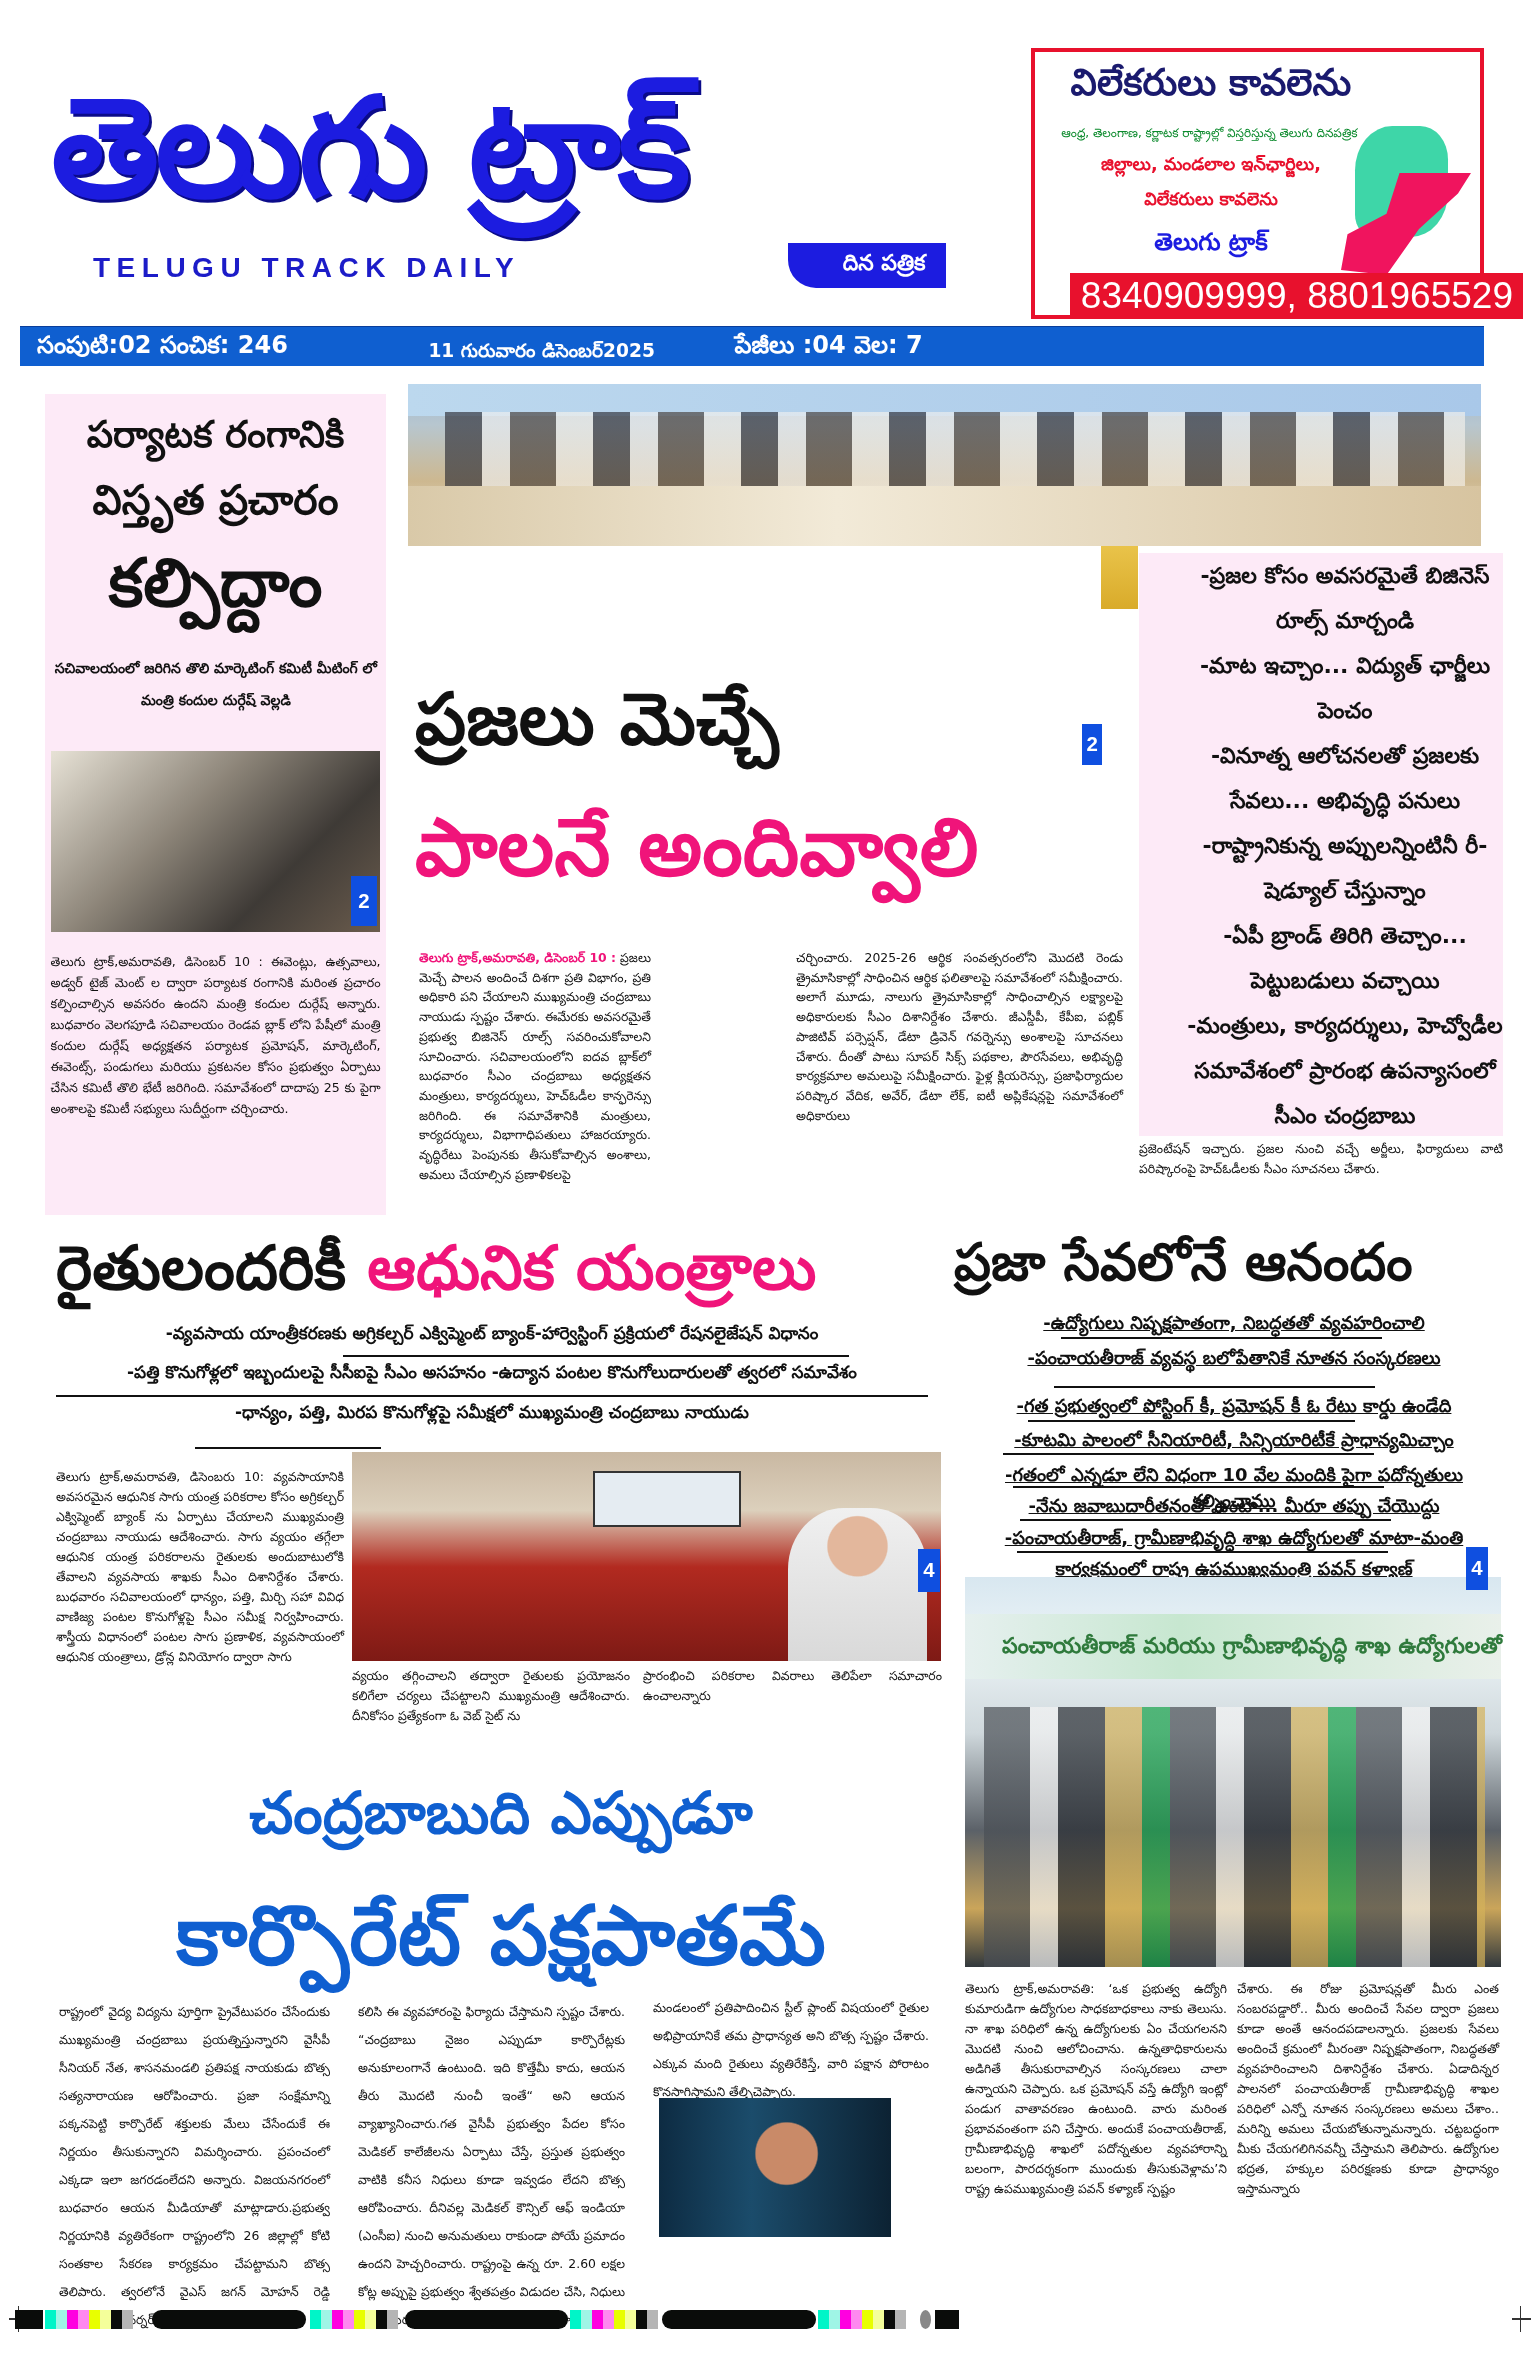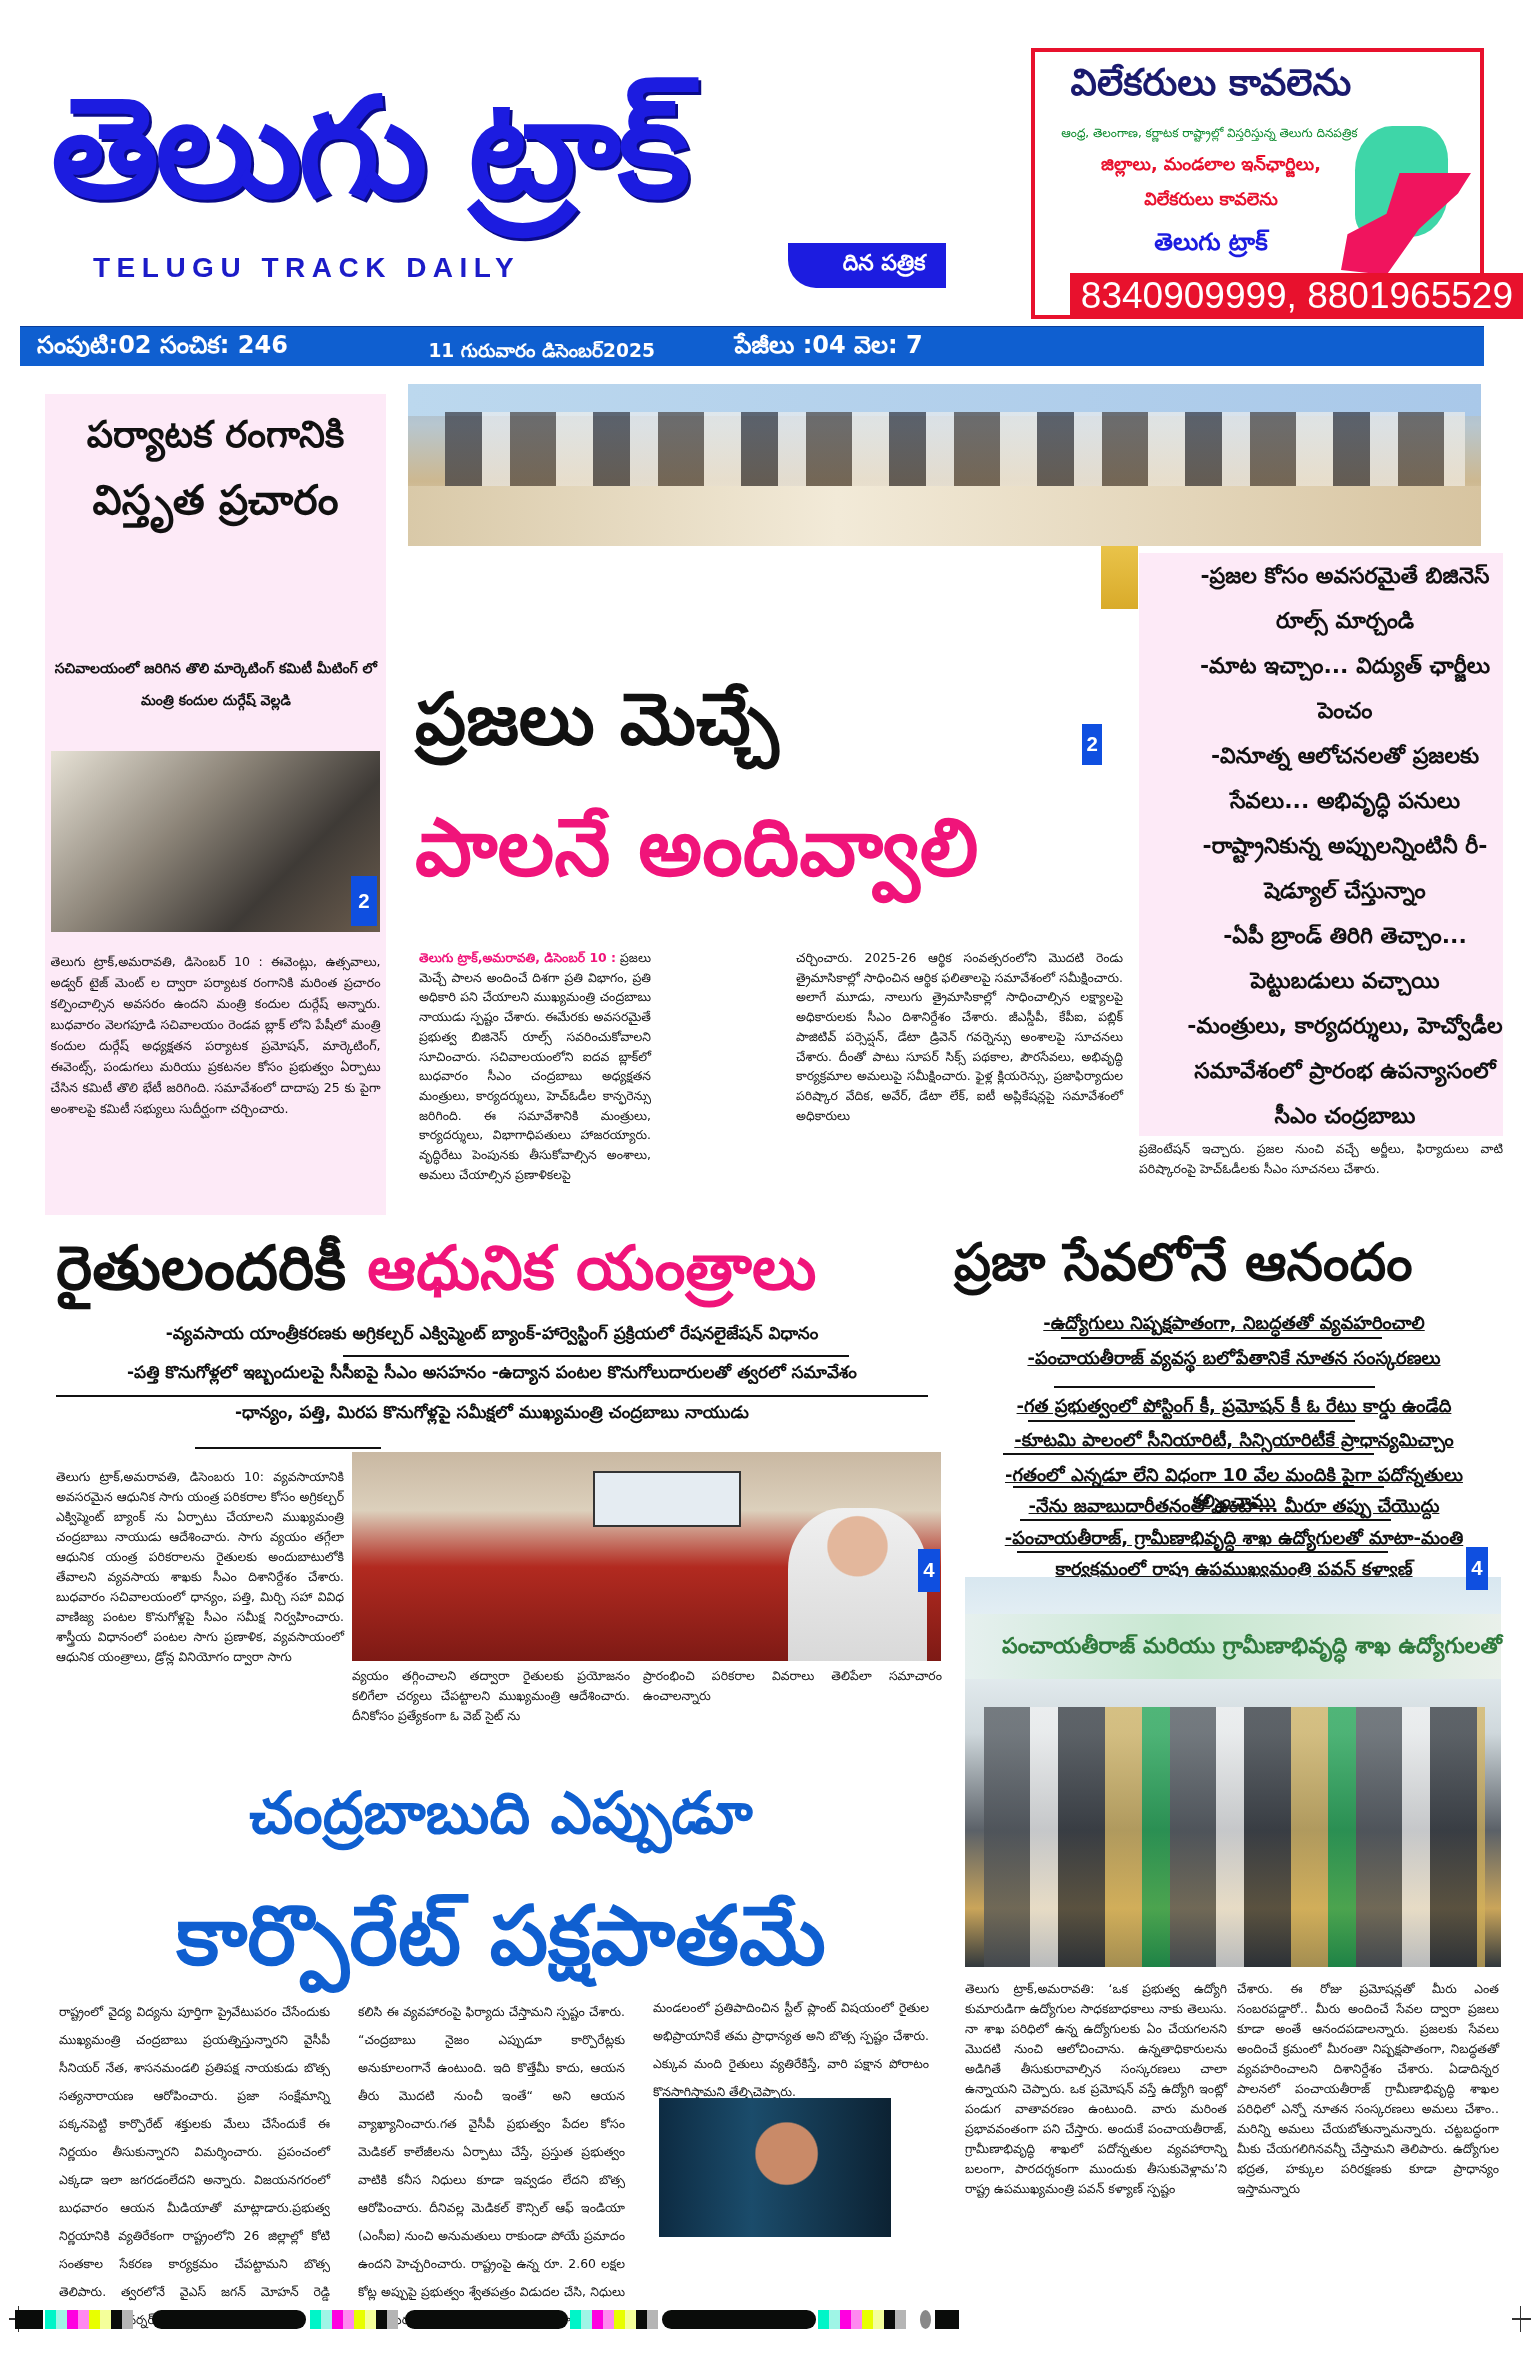--- a/index.html
+++ b/index.html
@@ -113,20 +113,21 @@
 
 <div class="abs infobar">
   <div class="abs ib-a">సంపుటి:02 సంచిక: 246</div>
   <div class="abs ib-b">11 గురువారం డిసెంబర్2025</div>
   <div class="abs ib-c">పేజీలు :04 వెల: 7</div>
 </div>
 
 <div class="abs tour-box pink">
   <div class="abs tour-h1">పర్యాటక రంగానికి</div>
   <div class="abs tour-h2">విస్తృత ప్రచారం</div>
+  <div class="abs tour-h3">కల్పిద్దాం</div>
   <div class="abs tour-sub">సచివాలయంలో జరిగిన తొలి మార్కెటింగ్ కమిటీ మీటింగ్ లో మంత్రి కందుల దుర్గేష్ వెల్లడి</div>
   <div class="abs tour-photo"></div>
   <div class="abs badge" style="left:306px;top:482px;width:26px;height:50px;line-height:50px;">2</div>
   <div class="abs tour-text">తెలుగు ట్రాక్,అమరావతి, డిసెంబర్ 10 : ఈవెంట్లు, ఉత్సవాలు, అడ్వర్ టైజ్ మెంట్ ల ద్వారా పర్యాటక రంగానికి మరింత ప్రచారం కల్పించాల్సిన అవసరం ఉందని మంత్రి కందుల దుర్గేష్ అన్నారు. బుధవారం వెలగపూడి సచివాలయం రెండవ బ్లాక్ లోని పేషీలో మంత్రి కందుల దుర్గేష్ అధ్యక్షతన పర్యాటక ప్రమోషన్, మార్కెటింగ్, ఈవెంట్స్, పండుగలు మరియు ప్రకటనల కోసం ప్రభుత్వం ఏర్పాటు చేసిన కమిటీ తొలి భేటీ జరిగింది. సమావేశంలో దాదాపు 25 కు పైగా అంశాలపై కమిటీ సభ్యులు సుదీర్ఘంగా చర్చించారు.</div>
 </div>
 
 <div class="abs lead-photo">
   <div class="abs lead-photo-banner"></div>
   <div class="abs lead-photo-people"></div>
   <div class="abs lead-photo-row"></div>

